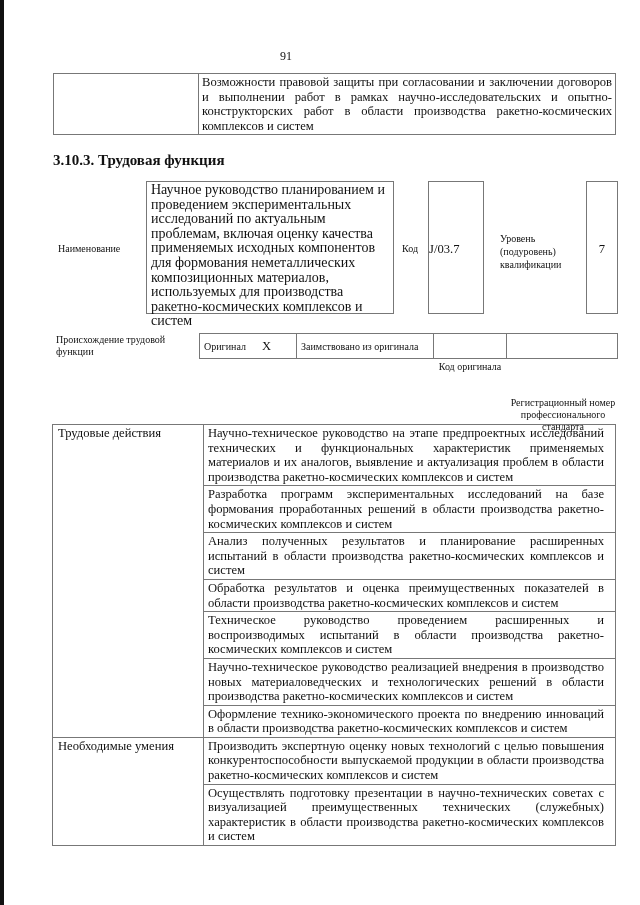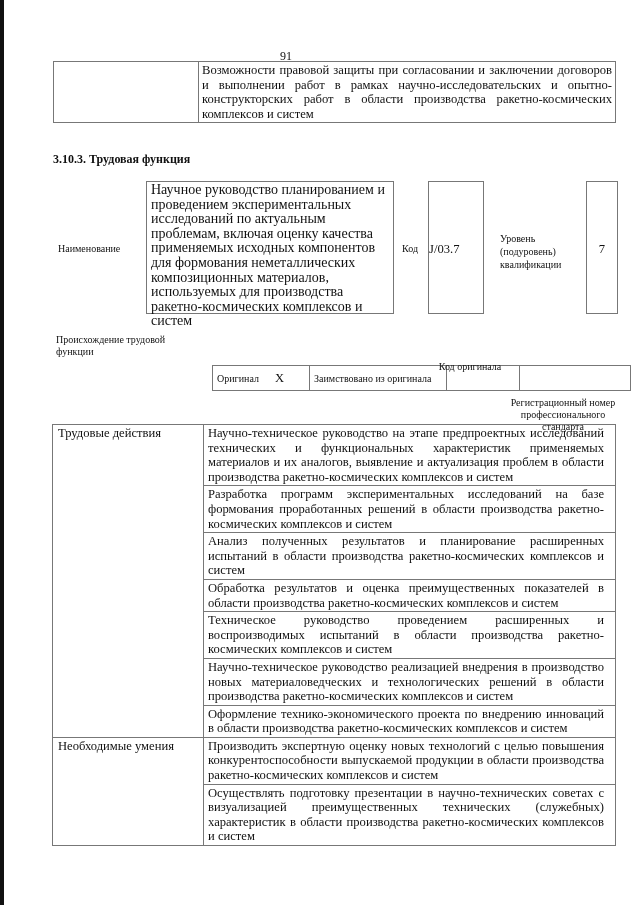--- a/index.html
+++ b/index.html
@@ -4,38 +4,38 @@
 <style>
   html, body { margin: 0; padding: 0; }
   body {
     width: 640px; height: 905px; background: #ffffff; position: relative; overflow: hidden;
     font-family: "Liberation Serif", serif; color: #111;
   }
   .scan-edge { position: absolute; left: 0; top: 0; width: 4px; height: 905px; background: #111; }
   .page-number { position: absolute; top: 33px; left: 0; width: 572px; text-align: center; font-size: 12px; margin-top: 16px; }
 
   
-  .top-table { position: absolute; left: 53px; top: 61px; width: 563px; border-collapse: collapse; font-size: 12.6px; line-height: 14.6px; }
+  .top-table { position: absolute; left: 53px; top: 73px; width: 563px; border-collapse: collapse; font-size: 12.6px; line-height: 14.6px; }
   .top-table td { border: 1px solid #777; padding: 1px 3px; vertical-align: top; }
   .top-table td.lbl { width: 138px; white-space: nowrap; }
   .justify { text-align: justify; text-align-last: left; }
 
-  .section-title { position: absolute; left: 53px; top: 152px; font-size: 12px; font-weight: bold; }
+  .section-title { position: absolute; left: 53px; top: 152px; font-size: 15px; font-weight: bold; }
 
   
   .name-label { position: absolute; left: 58px; top: 243px; font-size: 10px; }
   .name-box { position: absolute; left: 146px; top: 181px; width: 248px; height: 133px; border: 1px solid #777; font-size: 14px; line-height: 14.6px; padding: 1px 4px; box-sizing: border-box; }
   .code-label { position: absolute; left: 402px; top: 243px; font-size: 10px; }
   .code-box { position: absolute; left: 428px; top: 181px; width: 56px; height: 133px; border: 1px solid #777; box-sizing: border-box; font-size: 12.6px; padding-top: 60px; }
   .level-label { position: absolute; left: 500px; top: 232px; width: 76px; text-align: left; font-size: 10px; line-height: 13px; }
   .level-box { position: absolute; left: 586px; top: 181px; width: 32px; height: 133px; border: 1px solid #777; box-sizing: border-box; font-size: 12.6px; text-align: center; padding-top: 60px; }
 
   
   .origin-label { position: absolute; left: 56px; top: 334px; font-size: 10px; line-height: 12px; }
-  .origin-table { position: absolute; left: 212px; top: 333px; border-collapse: collapse; font-size: 10px; line-height: 11px; margin-top: 32px; }
+  .origin-table { position: absolute; left: 199px; top: 333px; border-collapse: collapse; font-size: 10px; line-height: 11px; }
   .origin-table td { border: 1px solid #777; height: 24px; padding: 0 4px; vertical-align: middle; }
   .origin-x { font-size: 12.6px; margin-left: 16px; }
   .origin-caption { position: absolute; text-align: center; font-size: 10px; line-height: 12px; }
 
   
   .main-table { position: absolute; left: 52px; top: 424px; width: 564px; border-collapse: collapse; font-size: 12.6px; line-height: 14.6px; }
   .main-table td { border: 1px solid #777; padding: 1px 11px 1px 4px; vertical-align: top; }
   .main-table td.lbl { width: 134px; padding-left: 5px; }
 </style>
 </head>

